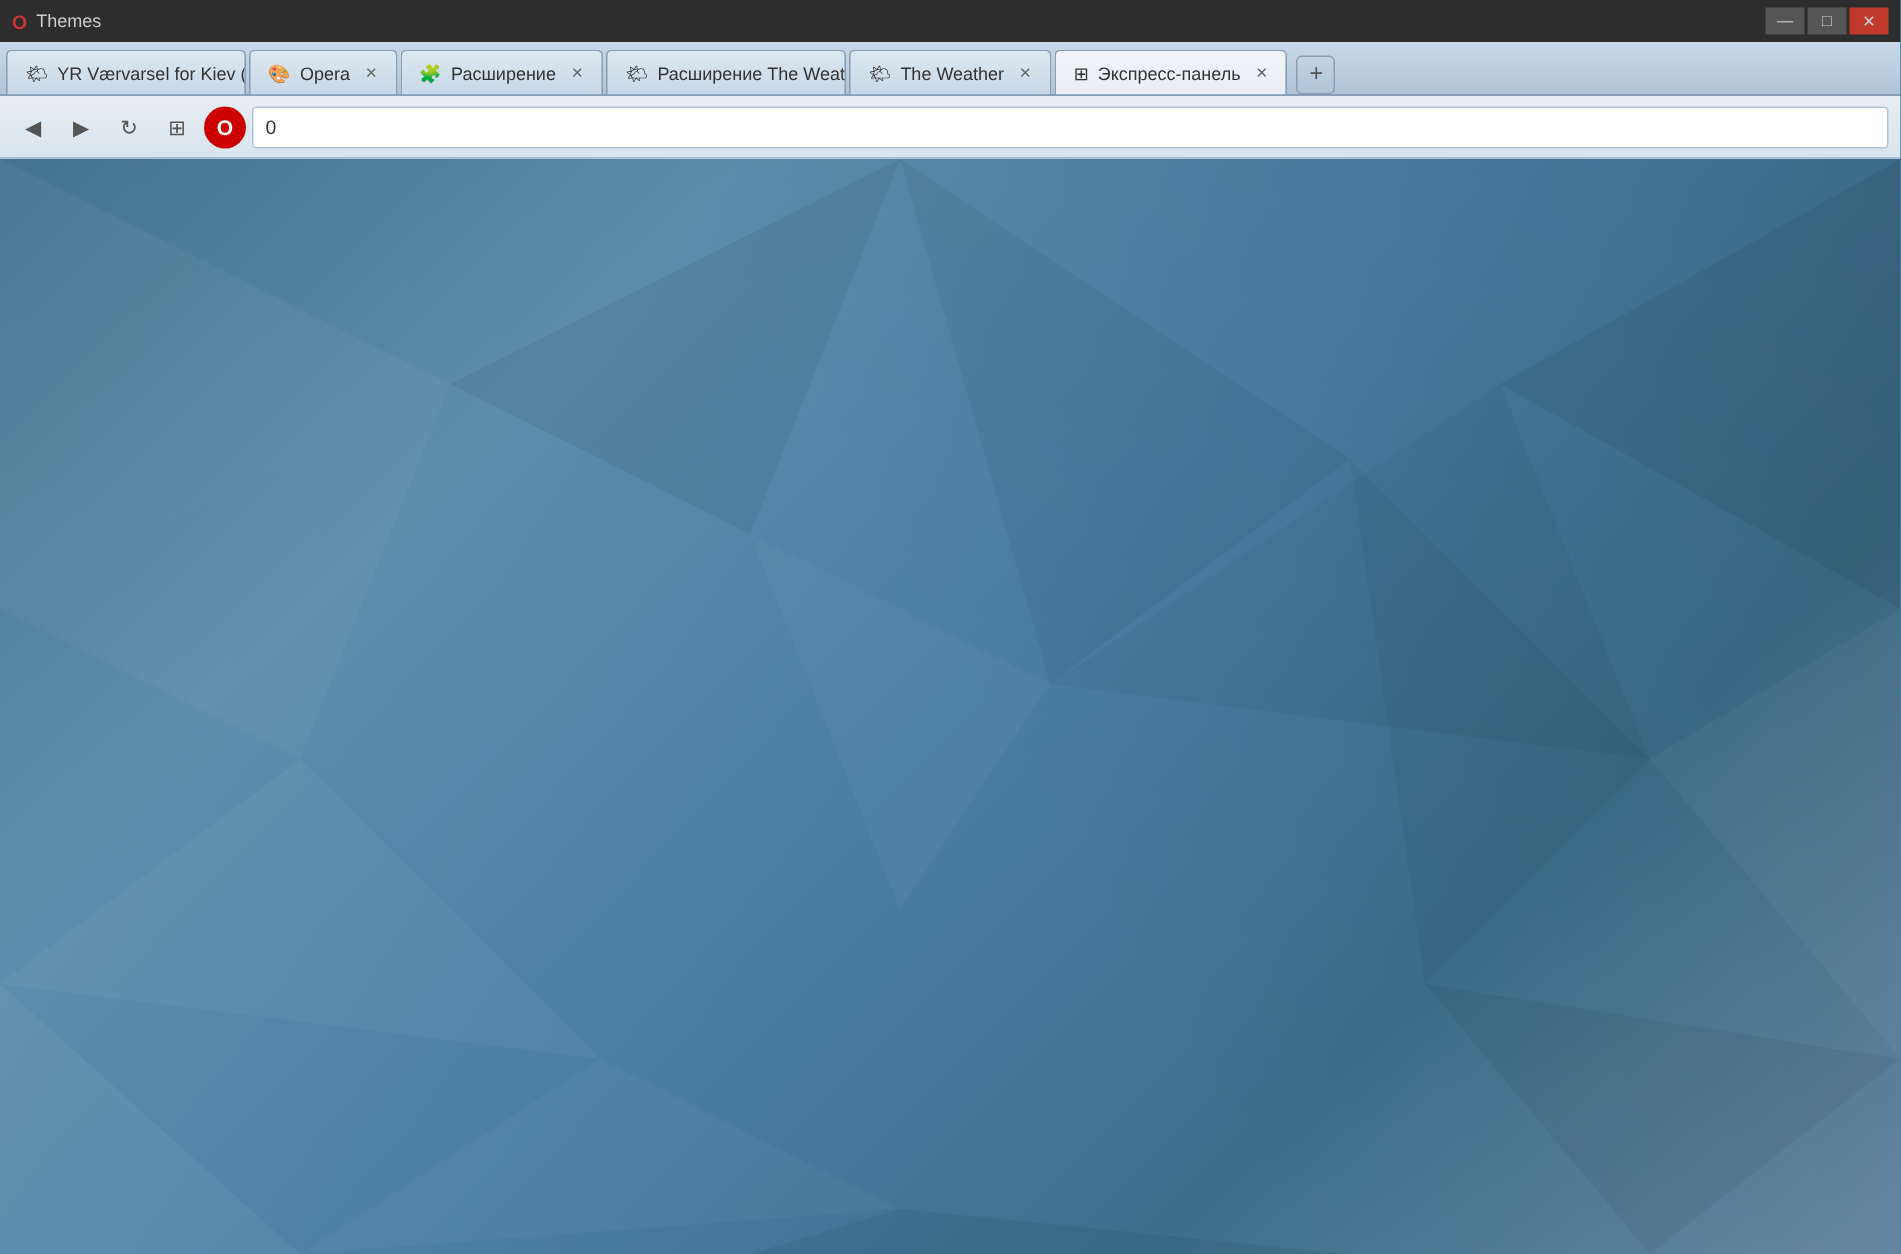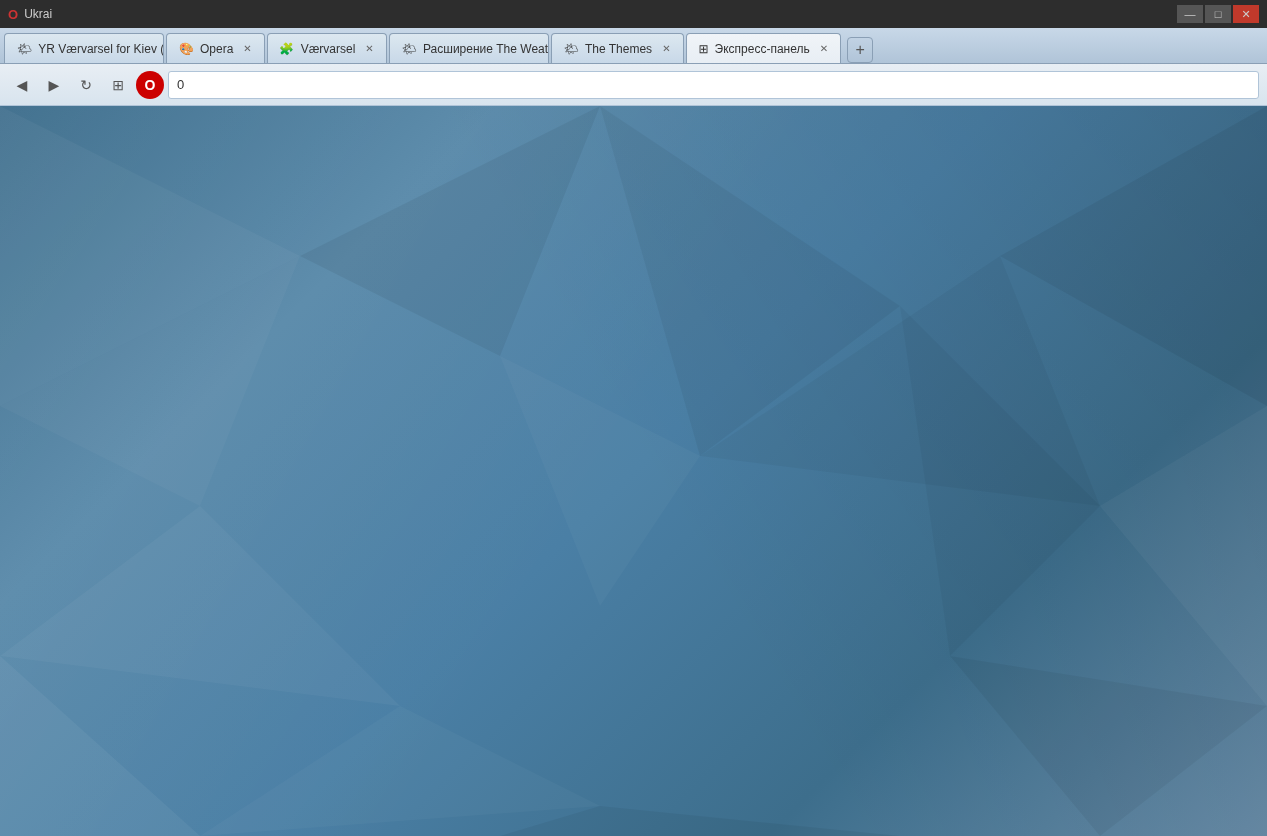--- a/index.html
+++ b/index.html
@@ -173,21 +173,21 @@
       overflow: hidden;
     }
     .main-content > * { position: relative; z-index: 1; }
   </style>
 </head>
 <body>
 
 <div class="title-bar">
   <div class="title-bar-left">
     <span style="color:#cc3333;font-weight:bold;font-size:13px;">O</span>
-    <span>Ukrai</span>
+    <span>Themes</span>
   </div>
   <div class="title-bar-controls">
     <button class="title-btn">—</button>
     <button class="title-btn">□</button>
     <button class="title-btn close">✕</button>
   </div>
 </div>
 
 <div class="tab-bar">
   <div class="tab">
@@ -195,31 +195,31 @@
     <span>YR Værvarsel for Kiev (Ukrai...</span>
 
   </div>
   <div class="tab">
     <span class="tab-icon">🎨</span>
     <span>Opera</span>
     <span class="tab-close">✕</span>
   </div>
   <div class="tab">
     <span class="tab-icon">🧩</span>
-    <span>Værvarsel</span>
+    <span>Расширение</span>
     <span class="tab-close">✕</span>
   </div>
   <div class="tab">
     <span class="tab-icon">🌤</span>
     <span>Расширение The Weath...</span>
 
   </div>
   <div class="tab">
     <span class="tab-icon">🌤</span>
-    <span>The Themes</span>
+    <span>The Weather</span>
     <span class="tab-close">✕</span>
   </div>
   <div class="tab active">
     <span class="tab-icon">⊞</span>
     <span>Экспресс-панель</span>
     <span class="tab-close">✕</span>
   </div>
   <button class="new-tab-btn">+</button>
 </div>
 

